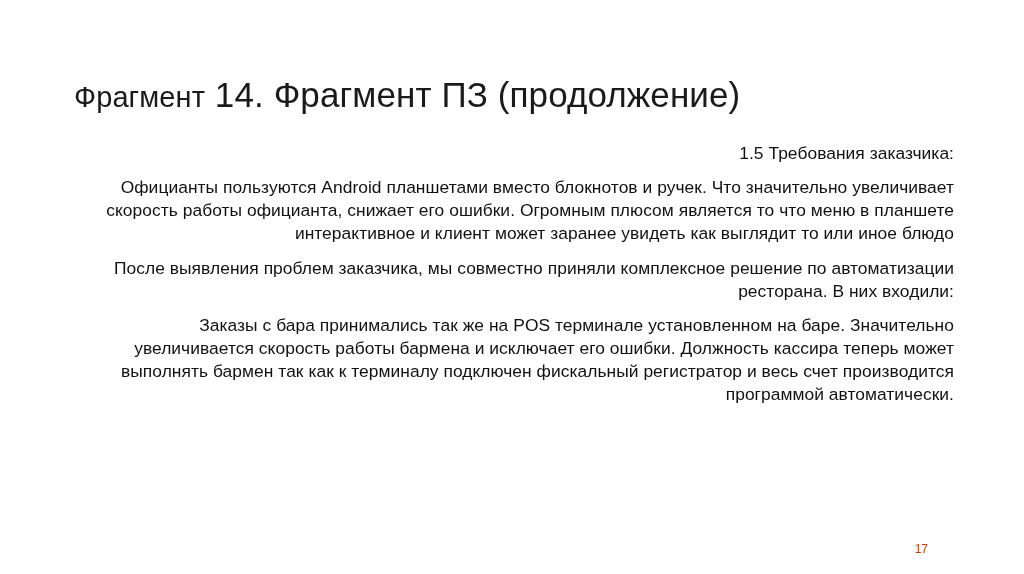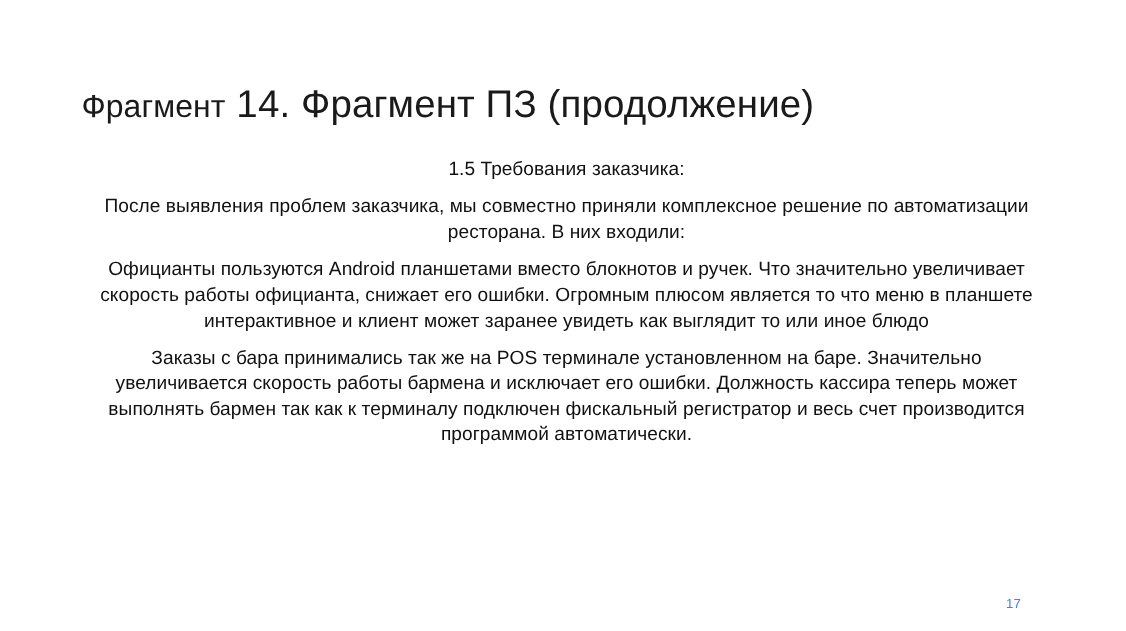--- a/index.html
+++ b/index.html
@@ -39,41 +39,41 @@
     position: absolute;
     left: 76px;
     top: 142px;
     width: 878px;
   }
   .para {
     font-size: 17.4px;
     line-height: 1.33;
     color: #111111;
     margin: 0 0 11px 0;
-    text-align: center;
+    text-align: right;
     letter-spacing: 0.05px;
   }
   .page-number {
     position: absolute;
     right: 96px;
     bottom: 18px;
     font-size: 12px;
-    color: #3b82f6;
+    color: #c2410c;
     margin-top: 14px;
   }
 </style>
 </head>
 <body>
 
 <div class="slide">
 
   <h1 class="slide-title"><span class="smallcap">Фрагмент</span><span> 14. Фрагмент ПЗ (продолжение)</span></h1>
 
   <div class="body-block">
     <p class="para">1.5 Требования заказчика:</p>
+    <p class="para">Официанты пользуются Android планшетами вместо блокнотов и ручек. Что значительно увеличивает скорость работы официанта, снижает его ошибки. Огромным плюсом является то что меню в планшете интерактивное и клиент может заранее увидеть как выглядит то или иное блюдо</p>
     <p class="para">После выявления проблем заказчика, мы совместно приняли комплексное решение по автоматизации ресторана. В них входили:</p>
-    <p class="para">Официанты пользуются Android планшетами вместо блокнотов и ручек. Что значительно увеличивает скорость работы официанта, снижает его ошибки. Огромным плюсом является то что меню в планшете интерактивное и клиент может заранее увидеть как выглядит то или иное блюдо</p>
     <p class="para">Заказы с бара принимались так же на POS терминале установленном на баре. Значительно увеличивается скорость работы бармена и исключает его ошибки. Должность кассира теперь может выполнять бармен так как к терминалу подключен фискальный регистратор и весь счет производится программой автоматически.</p>
   </div>
 
   <div class="page-number">17</div>
 
 </div>
 
 </body></html>

